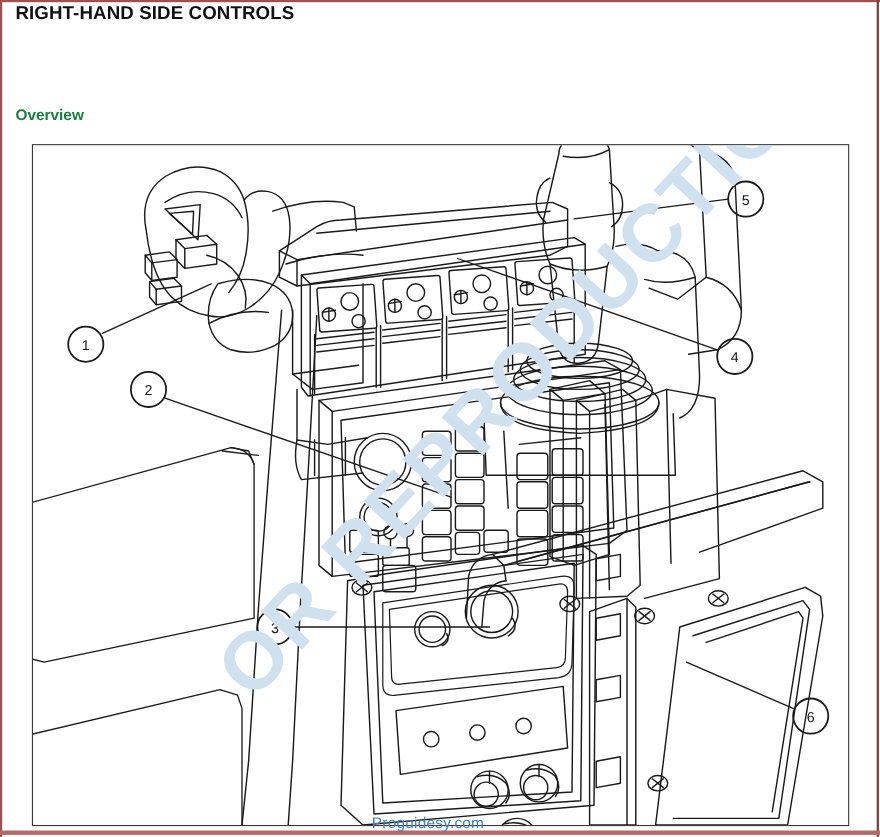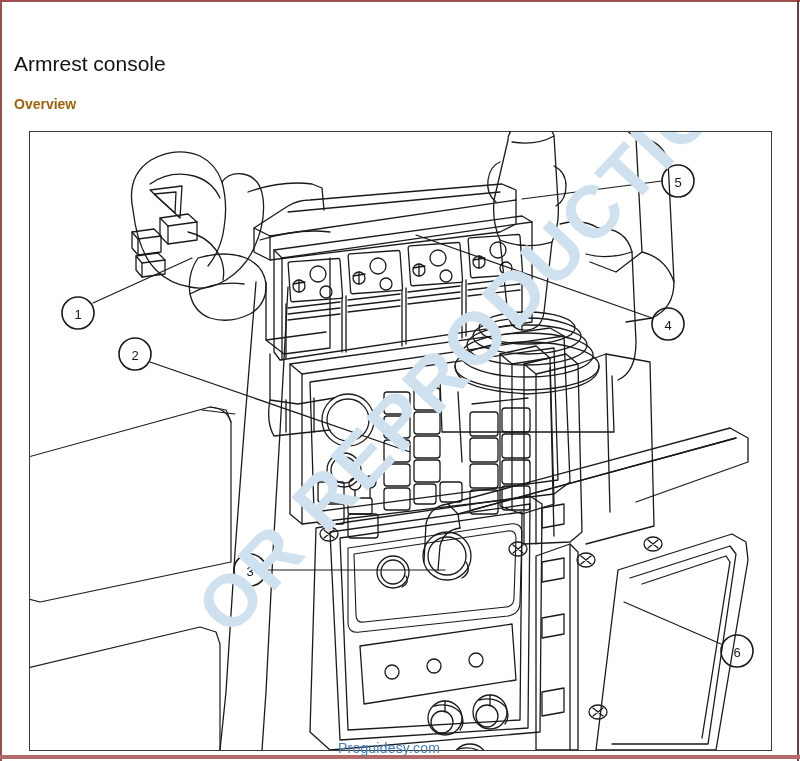--- a/index.html
+++ b/index.html
@@ -52,21 +52,21 @@
     font-size: 21px;
     font-weight: normal;
     color: #111111;
     white-space: nowrap;
   }
   .h3-title {
     position: absolute;
     left: 14px; top: 96px;
     font-size: 14px;
     font-weight: bold;
-    color: #a16207;
+    color: #15803d;
     white-space: nowrap;
   }
 
   
   #figure {
     position: absolute;
     left: 29px;
     top: 131px;
     width: 743px;
     height: 620px;
@@ -118,21 +118,21 @@
 </head>
 <body>
 
 <div id="page">
 
   <div class="page-rule-top"></div>
   <div class="page-rule-left"></div>
   <div class="page-rule-right"></div>
   <div class="page-rule-bottom"></div>
 
-  <div class="h2-title">Armrest console</div>
+  <div class="h1-title">RIGHT-HAND SIDE CONTROLS</div>
   <div class="h3-title">Overview</div>
 
   <div id="figure">
 
     <svg width="741" height="618" viewBox="0 0 741 618" xmlns="http://www.w3.org/2000/svg">
       <g fill="none" stroke="#1a1a1a" stroke-width="1.3" stroke-linejoin="round" stroke-linecap="round">
 
         <g stroke-width="1.2">
           <path d="M -20 330 L 180 275 L 196 278 L 201 290 L 201 430 L 10 470 L -20 462 Z"></path>
           <path d="M 180 275 Q 196 276 201 290"></path>

